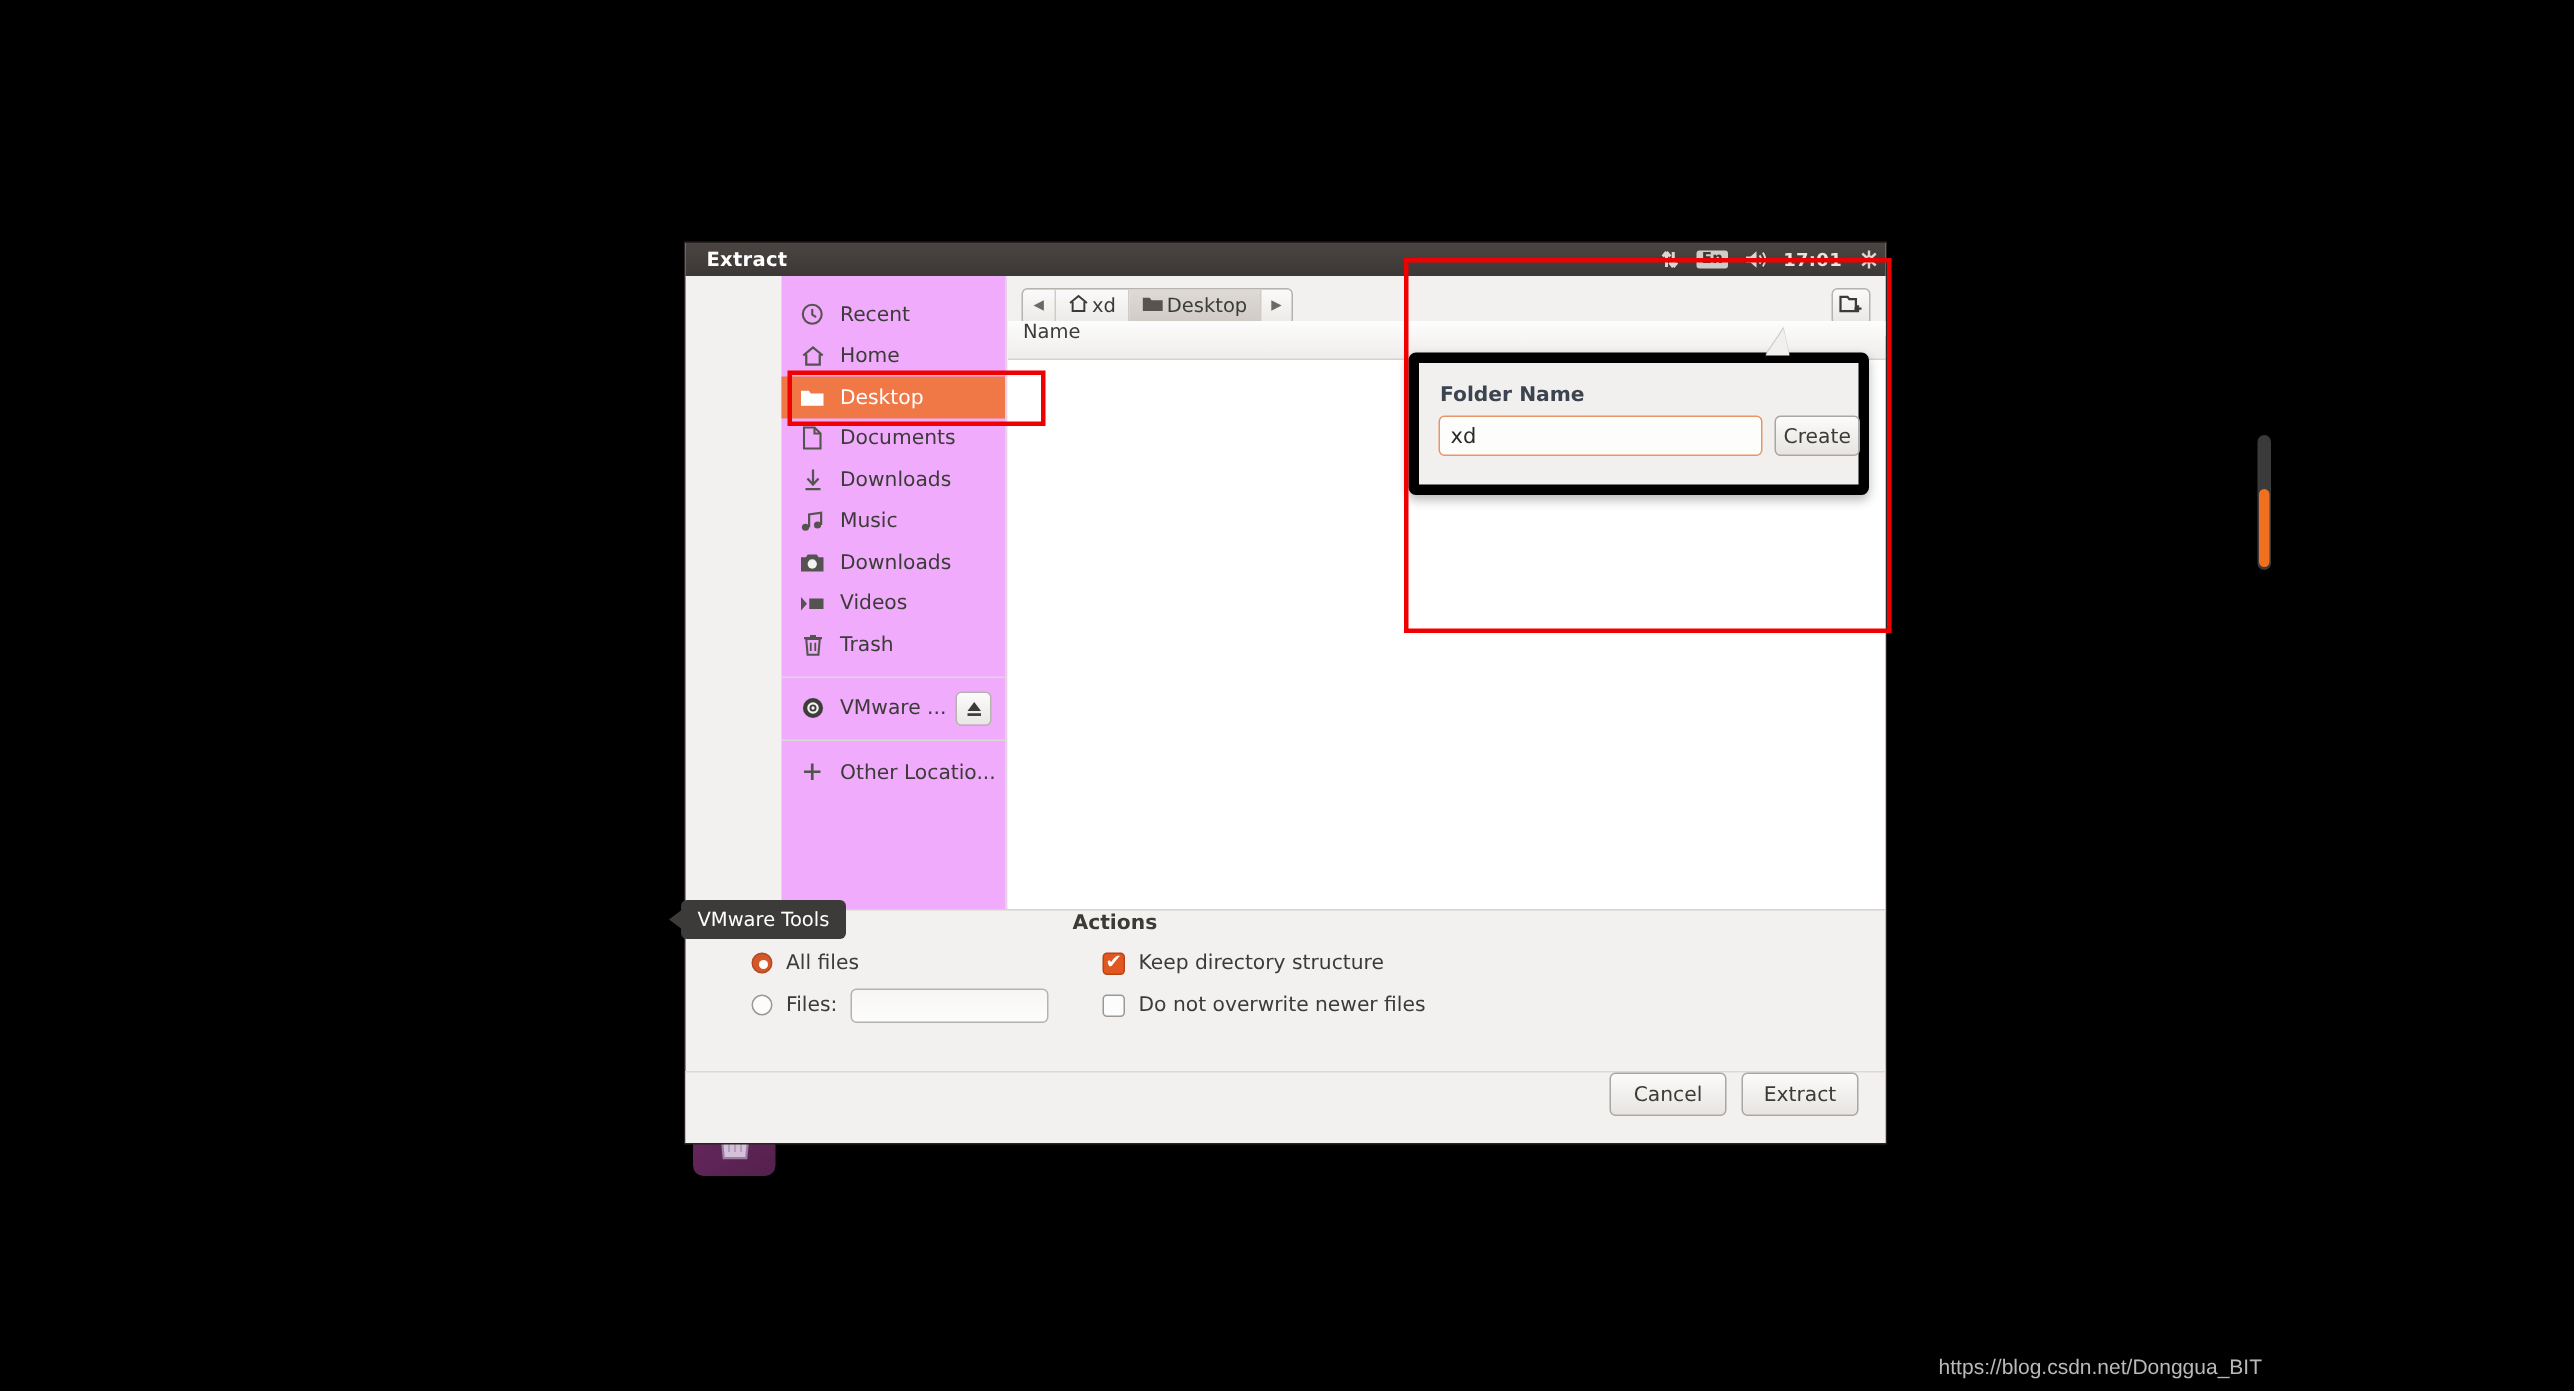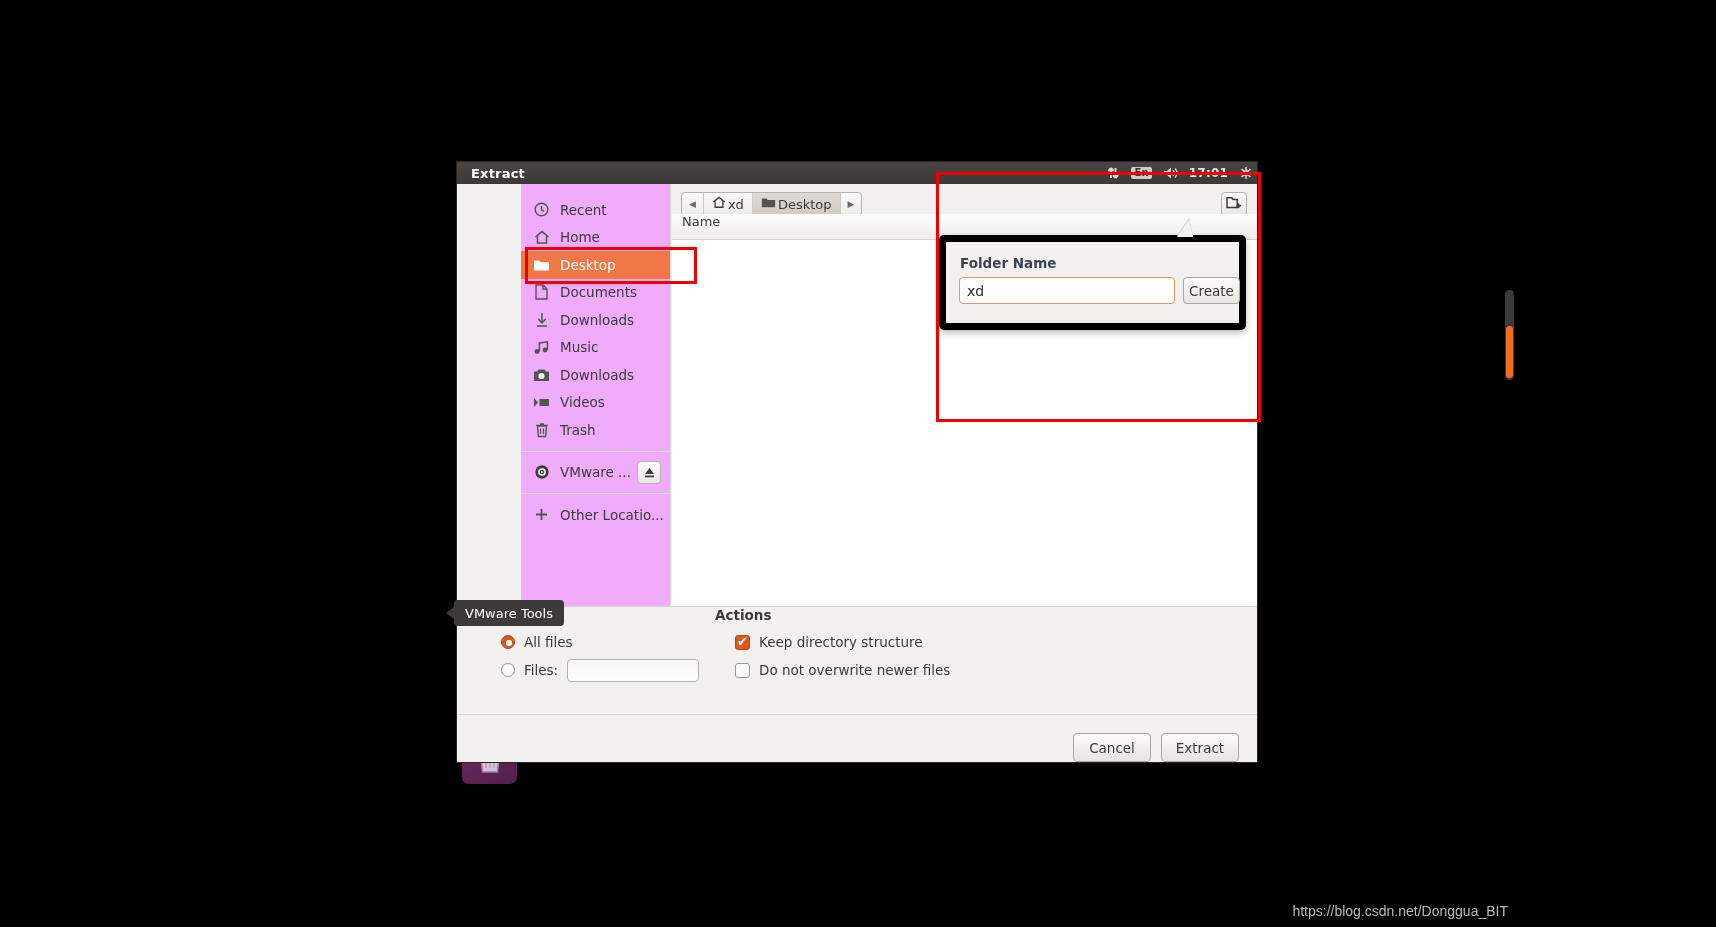--- a/index.html
+++ b/index.html
@@ -154,21 +154,21 @@
   }
   #tooltip::before {
     content:""; position:absolute; left:-8px; top:7px;
     border-top:6px solid transparent; border-bottom:6px solid transparent;
     border-right:8px solid #3d3b39;
   }
 
   #actionbar {
     position:absolute; left:0; top:552px; width:800px; height:48px;
     background:#f2f1f0; border-top:1px solid #dcd8d5;
-    display:flex; align-items:flex-end; justify-content:flex-end; gap:10px;
+    display:flex; align-items:flex-start; justify-content:flex-end; gap:10px;
     padding-right:18px;
   }
   .abtn { min-width:78px; height:29px; border:1px solid #aaa6a2; border-radius:4px;
           background:linear-gradient(to bottom,#fcfbfb,#e7e4e1);
           font-size:13.5px; color:#3c3b37; cursor:pointer;
           font-family:"DejaVu Sans","Liberation Sans",sans-serif; }
 
   
   .anno { position:absolute; border:3px solid #f00000; z-index:60; pointer-events:none; }
   #anno-desktop { left:525px; top:247px; width:172px; height:37px; }

